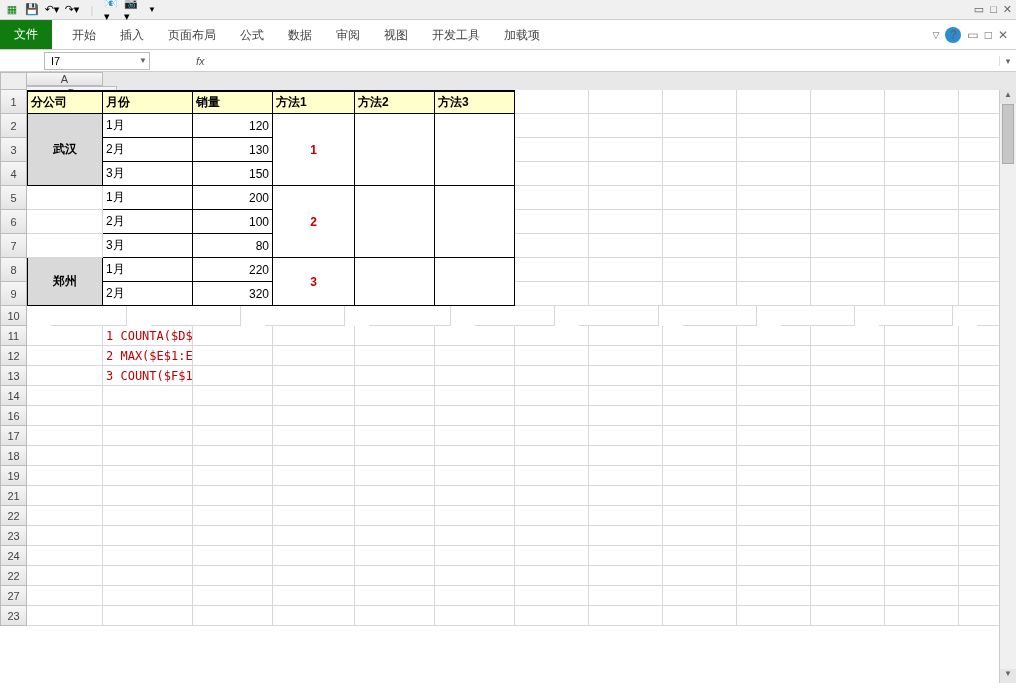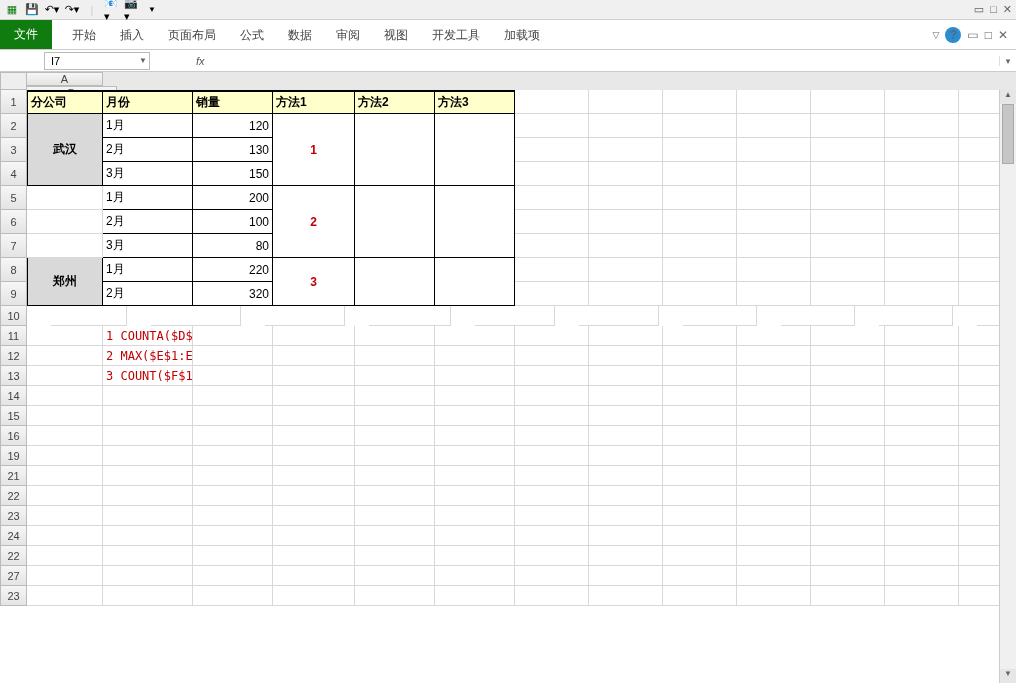--- a/index.html
+++ b/index.html
@@ -341,37 +341,53 @@
         <div class="cell " style="width: 80px;"></div>
         <div class="cell " style="width: 74px;"></div>
         <div class="cell " style="width: 74px;"></div>
         <div class="cell " style="width: 74px;"></div>
         <div class="cell " style="width: 74px;"></div>
         <div class="cell " style="width: 74px;"></div>
         <div class="cell " style="width: 74px;"></div>
         <div class="cell " style="width: 74px;"></div>
       </div>
       <div class="body-row" style="height: 20px;">
-        <div class="rowhdr">15</div>
-        <div class="cell " style="width: 76px;"></div>
-        <div class="cell " style="width: 90px;"></div>
-        <div class="cell " style="width: 80px;"></div>
-        <div class="cell " style="width: 82px;"></div>
-        <div class="cell " style="width: 80px;"></div>
-        <div class="cell " style="width: 80px;"></div>
-        <div class="cell " style="width: 74px;"></div>
-        <div class="cell " style="width: 74px;"></div>
-        <div class="cell " style="width: 74px;"></div>
-        <div class="cell " style="width: 74px;"></div>
-        <div class="cell " style="width: 74px;"></div>
-        <div class="cell " style="width: 74px;"></div>
-        <div class="cell " style="width: 74px;"></div>
-      </div>
-      <div class="body-row" style="height: 20px;">
         <div class="rowhdr">16</div>
+        <div class="cell " style="width: 76px;"></div>
+        <div class="cell " style="width: 90px;"></div>
+        <div class="cell " style="width: 80px;"></div>
+        <div class="cell " style="width: 82px;"></div>
+        <div class="cell " style="width: 80px;"></div>
+        <div class="cell " style="width: 80px;"></div>
+        <div class="cell " style="width: 74px;"></div>
+        <div class="cell " style="width: 74px;"></div>
+        <div class="cell " style="width: 74px;"></div>
+        <div class="cell " style="width: 74px;"></div>
+        <div class="cell " style="width: 74px;"></div>
+        <div class="cell " style="width: 74px;"></div>
+        <div class="cell " style="width: 74px;"></div>
+      </div>
+      <div class="body-row" style="height: 20px;">
+        <div class="rowhdr">17</div>
+        <div class="cell " style="width: 76px;"></div>
+        <div class="cell " style="width: 90px;"></div>
+        <div class="cell " style="width: 80px;"></div>
+        <div class="cell " style="width: 82px;"></div>
+        <div class="cell " style="width: 80px;"></div>
+        <div class="cell " style="width: 80px;"></div>
+        <div class="cell " style="width: 74px;"></div>
+        <div class="cell " style="width: 74px;"></div>
+        <div class="cell " style="width: 74px;"></div>
+        <div class="cell " style="width: 74px;"></div>
+        <div class="cell " style="width: 74px;"></div>
+        <div class="cell " style="width: 74px;"></div>
+        <div class="cell " style="width: 74px;"></div>
+      </div>
+      <div class="body-row" style="height: 20px;">
+        <div class="rowhdr">18</div>
         <div class="cell " style="width: 76px;"></div>
         <div class="cell " style="width: 90px;"></div>
         <div class="cell " style="width: 80px;"></div>
         <div class="cell " style="width: 82px;"></div>
         <div class="cell " style="width: 80px;"></div>
         <div class="cell " style="width: 80px;"></div>
         <div class="cell " style="width: 74px;"></div>
         <div class="cell " style="width: 74px;"></div>
         <div class="cell " style="width: 74px;"></div>
         <div class="cell " style="width: 74px;"></div>

